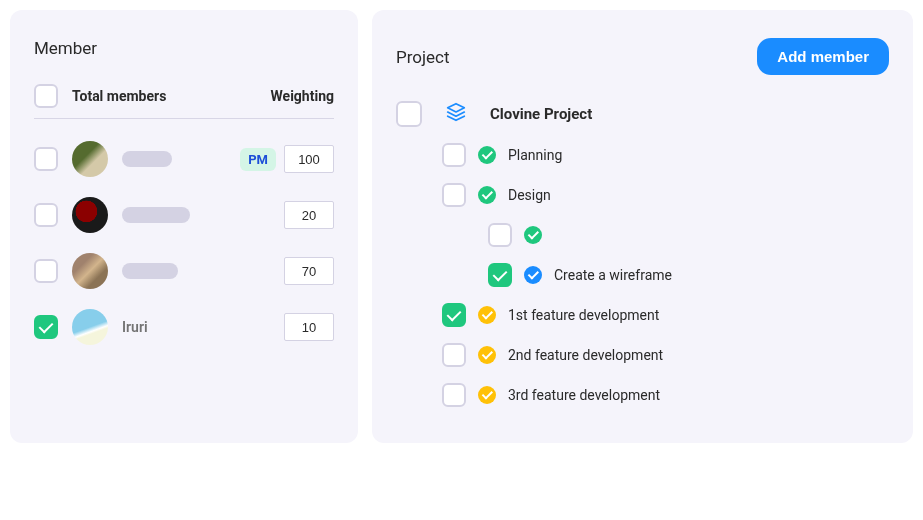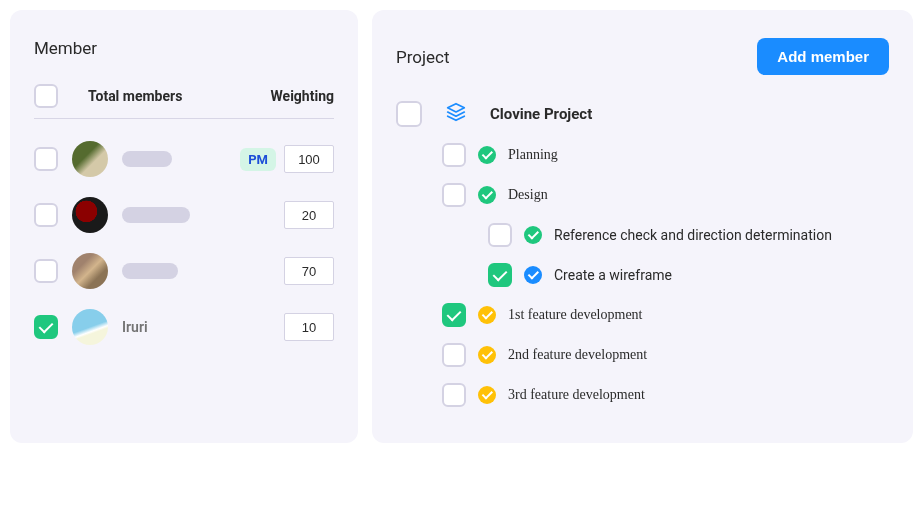--- a/index.html
+++ b/index.html
@@ -28,21 +28,21 @@
   }
   .panel-title {
     font-size: 17px;
     font-weight: 400;
     color: #2a2a2a;
   }
   .add-member-btn {
     background: #1a8cff;
     color: #fff;
     border: none;
-    border-radius: 8px;
+    border-radius: 14px;
     padding: 10px 20px;
     font-size: 15px;
     font-weight: 600;
     cursor: pointer;
   }
   .table-header {
     display: flex;
     align-items: center;
     padding-bottom: 10px;
     border-bottom: 1px solid #d8d6e6;
@@ -147,21 +147,21 @@
     font-size: 15px;
     font-weight: 700;
     color: #2a2a2a;
   }
   .tree-item {
     display: flex;
     align-items: center;
     gap: 12px;
     padding: 8px 0;
   }
-  .indent-1 { margin-left: 46px; font-family: Liberation Serif, serif; }
+  .indent-1 { margin-left: 46px; }
   .indent-2 { margin-left: 92px; }
   .status-dot {
     width: 18px;
     height: 18px;
     border-radius: 50%;
     flex-shrink: 0;
     display: inline-flex;
     align-items: center;
     justify-content: center;
   }
@@ -186,21 +186,21 @@
 
 <div class="container">
 
   <div class="panel panel-left">
     <div class="panel-header">
       <div class="panel-title">Member</div>
     </div>
 
     <div class="table-header">
       <span class="checkbox"></span>
-      <div class="col-head" style="margin-left:30px">Total members</div>
+      <div class="col-head" style="margin-left:14px">Total members</div>
       <div class="spacer"></div>
       <div class="col-head">Weighting</div>
     </div>
 
     <div id="member-list">
         <div class="member-row">
           <span class="checkbox"></span>
           <div class="avatar avatar-1"></div>
           <div class="name-placeholder" style="width: 50px;"></div>
           <div class="spacer"></div>
@@ -256,21 +256,20 @@
           <span class="task-label">Planning</span>
         </div>
         <div class="tree-item indent-1">
           <span class="checkbox"></span>
           <span class="status-dot status-green"></span>
           <span class="task-label">Design</span>
         </div>
         <div class="tree-item indent-2">
           <span class="checkbox"></span>
           <span class="status-dot status-green"></span>
-          <span class="task-label">Reference check and direction determination</span>
         </div>
         <div class="tree-item indent-2">
           <span class="checkbox checked"></span>
           <span class="status-dot status-blue"></span>
           <span class="task-label">Create a wireframe</span>
         </div>
         <div class="tree-item indent-1">
           <span class="checkbox checked"></span>
           <span class="status-dot status-yellow"></span>
           <span class="task-label">1st feature development</span>

